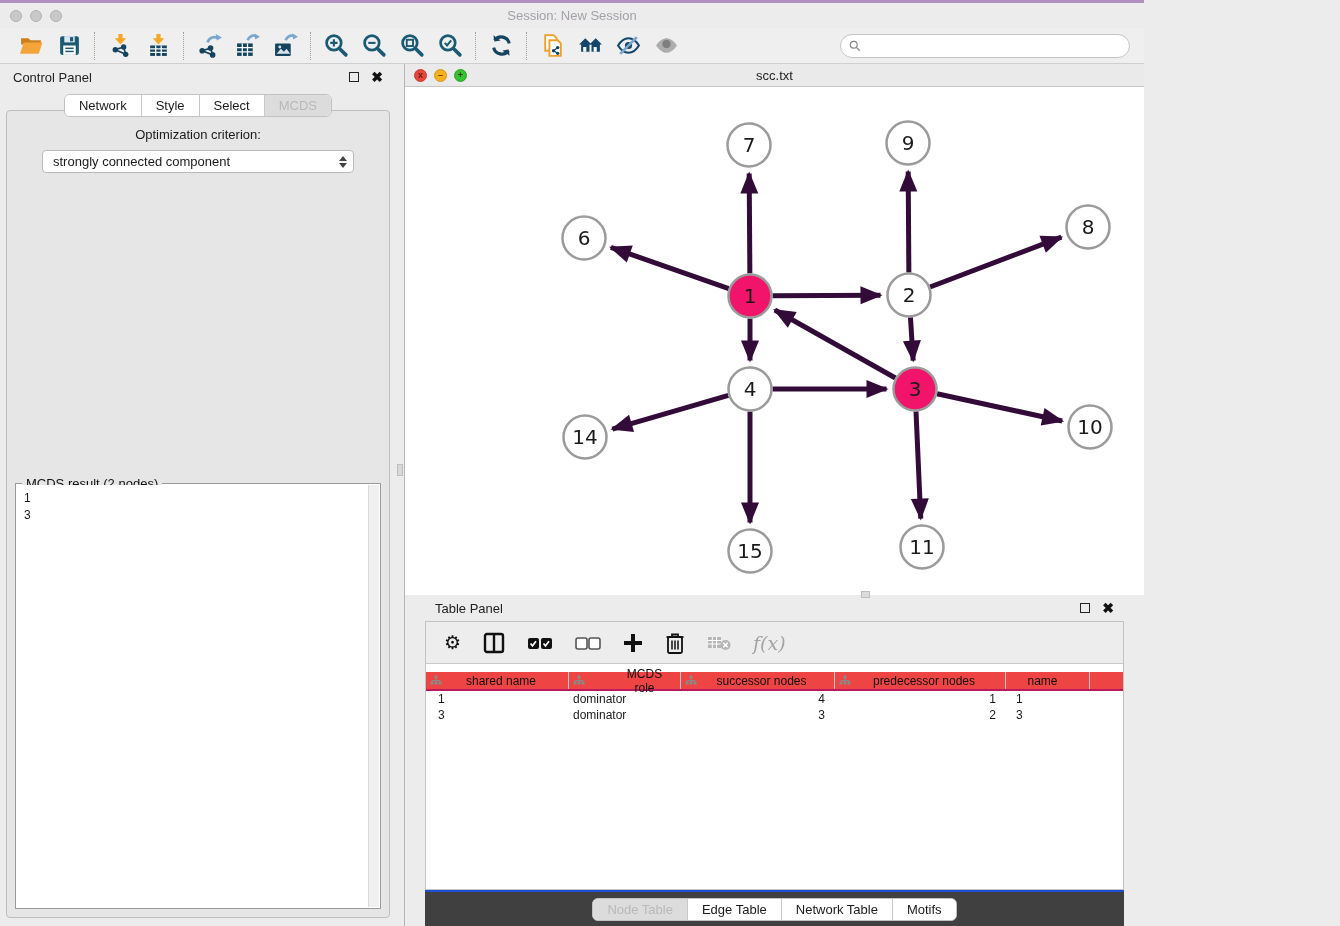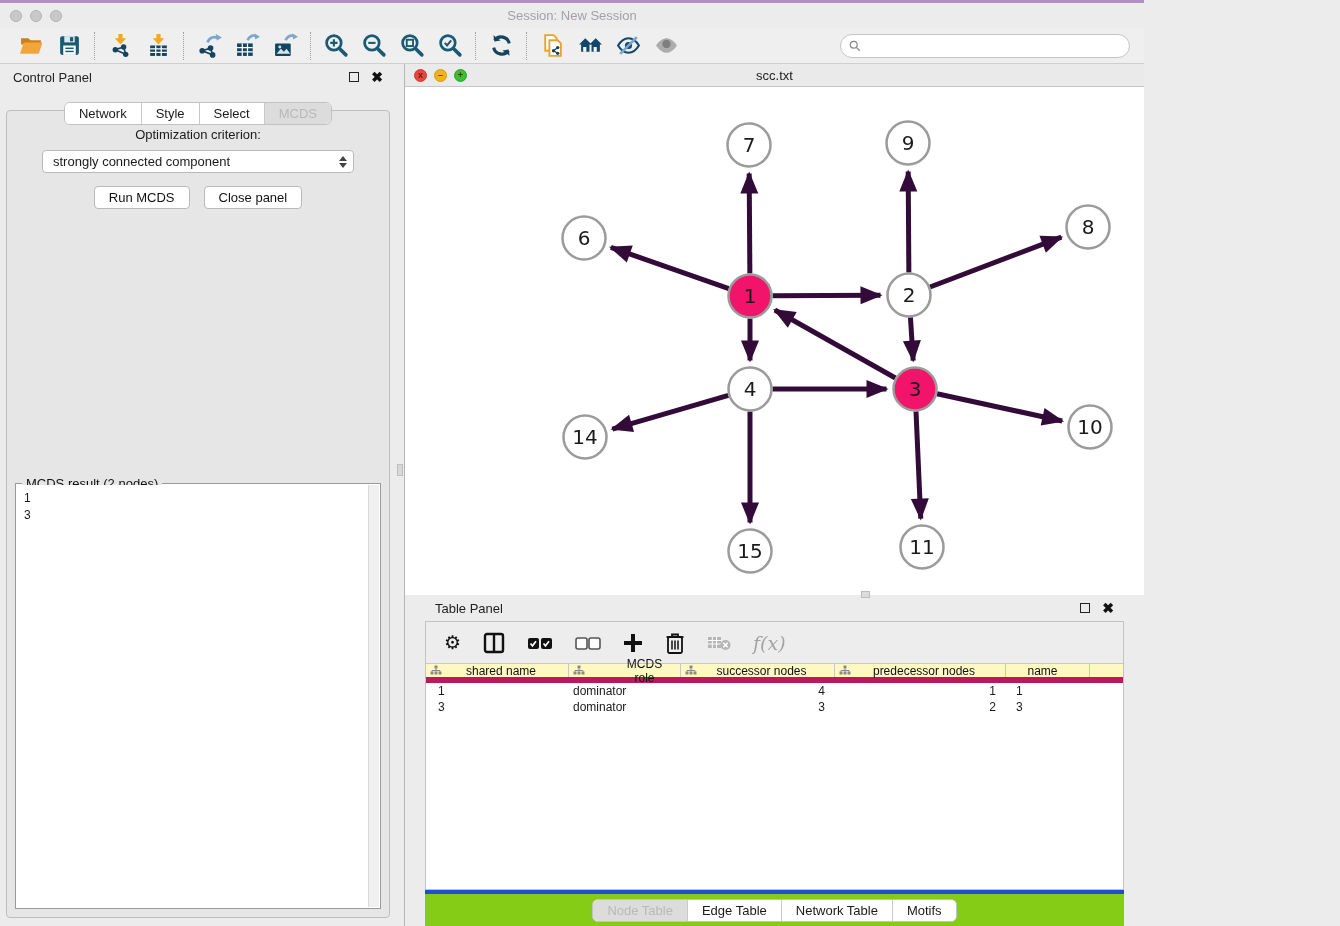--- a/index.html
+++ b/index.html
@@ -28,21 +28,21 @@
   
   .main { flex:1; display:flex; min-height:0; }
 
   
   .cpanel { width:396px; background:#ECECEC; position:relative; padding:0 3px; }
   .panel-head { height:26px; display:flex; align-items:center; padding:0 10px; }
   .panel-title { font-size:13px; color:#222; }
   .panel-head .spacer { flex:1; }
   .icon-float { width:10px; height:10px; border:1.5px solid #222; margin-right:12px; }
   .icon-close { font-size:14px; font-weight:bold; color:#111; line-height:1; }
-  .cp-tabs { display:flex; justify-content:center; position:relative; z-index:2; margin-top:12px; }
+  .cp-tabs { display:flex; justify-content:center; position:relative; z-index:2; margin-top:4px; }
   .tabgroup { display:flex; border:1px solid #C2C2C2; border-radius:6px; overflow:hidden; background:#fff; }
   .tabgroup .tab { padding:3px 14px; font-size:13px; background:#fff; border-right:1px solid #C9C9C9; color:#1a1a1a; }
   .tabgroup .tab:last-child { border-right:none;text-align:right; }
   .tabgroup .tab.selected { background:#DCDCDC; color:#B9B9B9; }
   .cp-body { position:absolute; left:6px; right:6px; top:46px; bottom:8px; background:#E6E6E6; border:1px solid #BEBEBE; border-radius:4px; }
   .opt-label { text-align:center; font-size:13px; margin-top:16px; }
   .dropdown { margin:8px auto 0; width:312px; height:23px; background:#fff; border:1px solid #B9B9B9; border-radius:4px; display:flex; align-items:center; padding:0 6px 0 10px; font-size:13px; }
   .dropdown .dd-label { flex:1; }
   .stepper { display:flex; flex-direction:column; gap:2px; align-items:center; }
   .stepper i { width:0; height:0; border-left:4px solid transparent; border-right:4px solid transparent; display:block; }
@@ -74,28 +74,28 @@
   .net-canvas { flex:1; background:#fff; overflow:hidden; }
   .hgrip { position:absolute; bottom:-3px; left:456px; width:9px; height:7px; background:#DCDCDC; border:1px solid #BDBDBD; z-index:3; }
 
   
   .tpanel { flex:1; background:#ECECEC; border-left:1px solid #B5B5B5; display:flex; flex-direction:column; position:relative; padding:0 20px; }
   .tp-head { height:26px; display:flex; align-items:center; padding:0 10px; }
   .tp-box { flex:1; border:1px solid #C3C3C3; background:#fff; display:flex; flex-direction:column; margin-bottom:0; }
   .tp-toolbar { height:42px; background:#EDEDED; border-bottom:1px solid #C8C8C8; display:flex; align-items:center; gap:22px; padding:0 18px; }
   .tp-toolbar .ticon { display:flex; align-items:center; justify-content:center; height:26px; }
   .fx { font-family:"DejaVu Serif", serif; font-style:italic; font-size:19px; color:#A3A3A3; }
-  .theader { display:flex; background:#fef9c3; border-bottom:6px solid #be185d; height:19px; }
+  .theader { display:flex; background:#ef4444; border-bottom:2px solid #be185d; height:19px;margin-top:8px; }
   .th { display:flex; align-items:center; border-right:1px solid #C8C8C8; font-size:12px; color:#111; position:relative; }
   .th .treeicon { margin:0 2px 0 4px; }
   .th .thlabel { flex:1; text-align:center; padding-right:10px; }
   .tbody { flex:1; background:#fff; overflow:hidden; }
   .trow { display:flex; height:16px; font-size:12px; }
   .td { overflow:hidden; white-space:nowrap; }
-  .tab-strip { height:36px; background:#84cc16; border-top:4px solid #1d4ed8; display:flex; align-items:center; justify-content:center; }
+  .tab-strip { height:36px; background:#404040; border-top:2px solid #1d4ed8; display:flex; align-items:center; justify-content:center; }
 
   
   .statusbar { height:36px; background:#ECECEC; border-top:1px solid #C9C9C9; display:flex; align-items:center; padding:0 12px; }
   .sq-btn { width:28px; height:24px; background:#F6F6F6; border:1px solid #BDBDBD; border-radius:2px; display:flex; align-items:center; justify-content:center; }
   .mem-btn { margin-left:auto; height:24px; background:#F6F6F6; border:1px solid #BDBDBD; border-radius:3px; display:flex; align-items:center; gap:6px; padding:0 10px; font-size:12px; }
   .greendot { width:13px; height:13px; border-radius:50%; background:#2E9E43; }
 
   .gearglyph { font-size:19px; color:#111; line-height:1; }
 </style>
 </head>
@@ -285,24 +285,20 @@
           </div>
       </div>
       <div class="cp-body">
         <div class="opt-label">Optimization criterion:</div>
         <div class="dropdown">
           <span class="dd-label">strongly connected component</span>
           <span class="stepper">
               <i class="up"></i>
               <i class="down"></i>
             </span>
-        </div>
-        <div class="btnrow">
-          <button class="aquabtn">Run MCDS</button>
-          <button class="aquabtn">Close panel</button>
         </div>
         <div class="result-fs">
           <span class="result-legend">MCDS result (2 nodes)</span>
           <div class="result-body" id="result-body">
               <div>1</div>
               <div>3</div>
             </div>
           <div class="result-scroll"></div>
         </div>
       </div>

